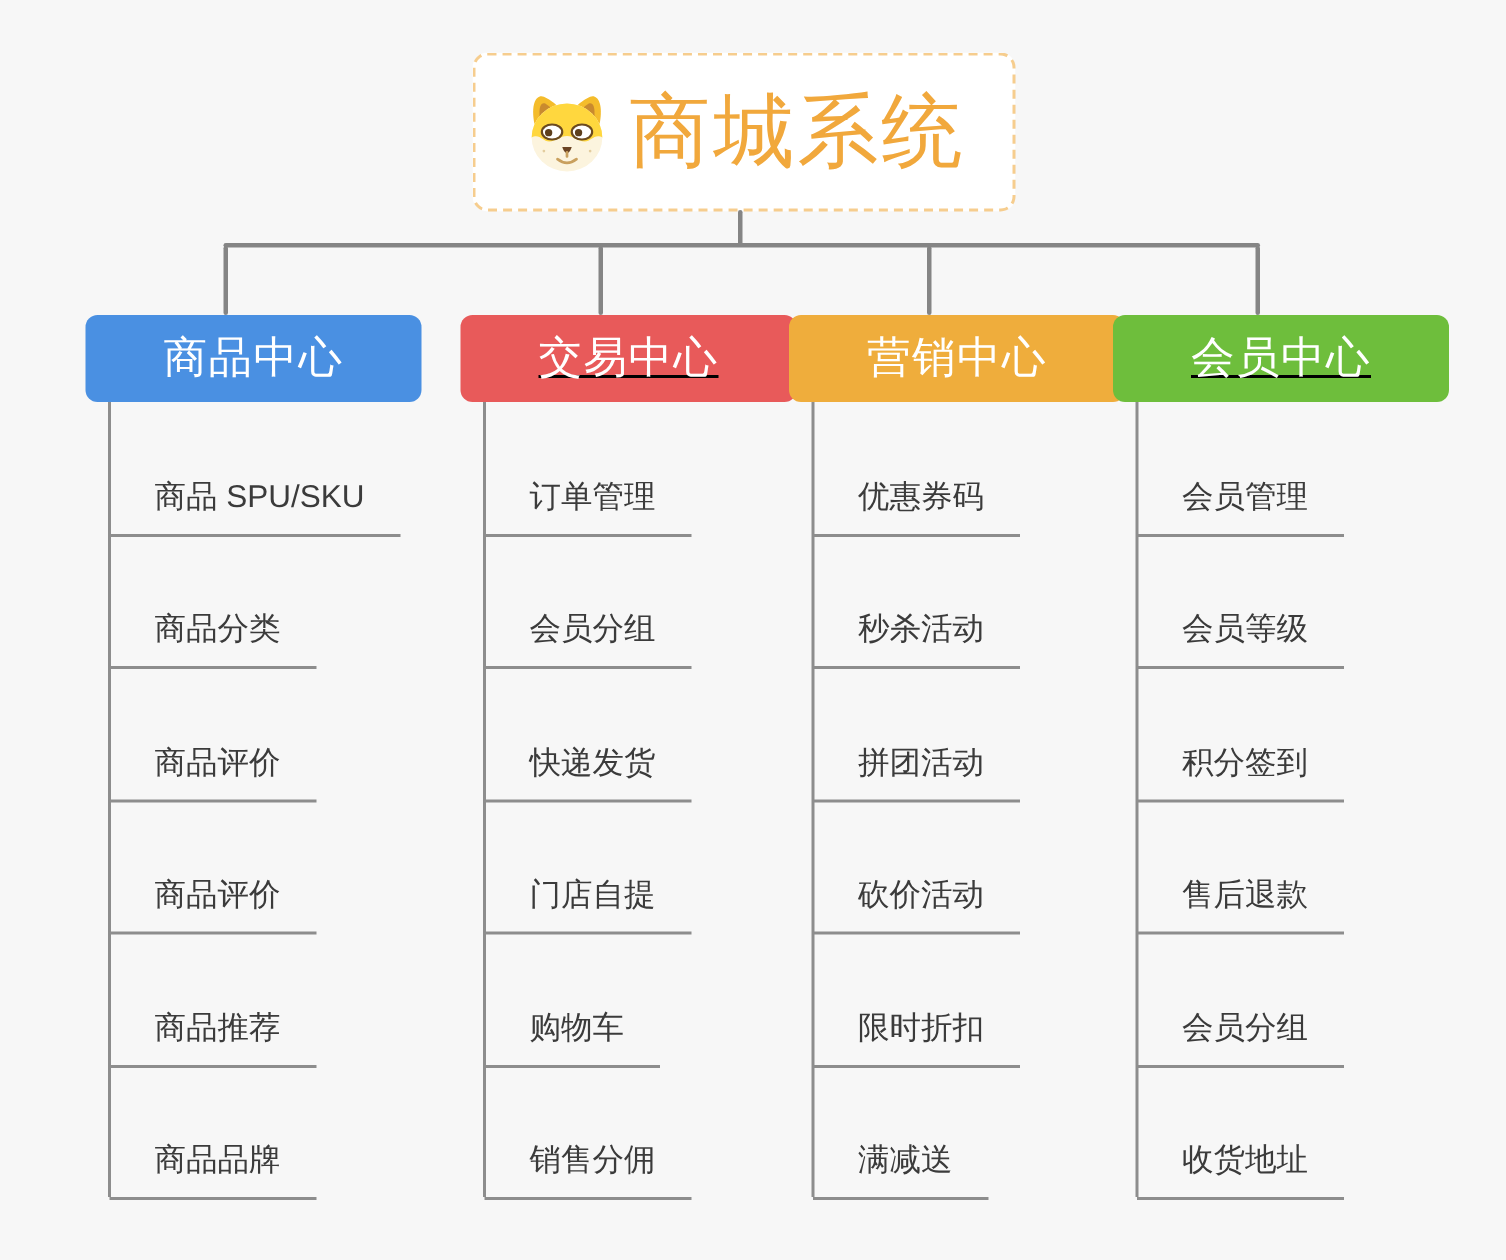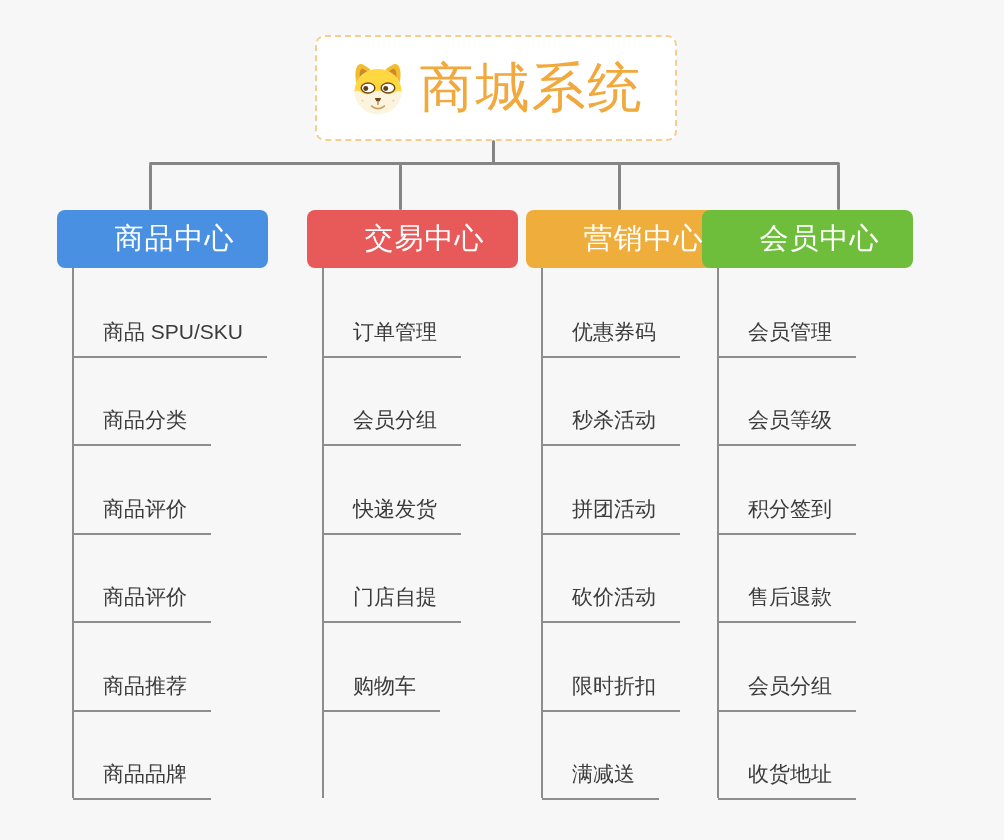--- a/index.html
+++ b/index.html
@@ -19,25 +19,25 @@
 
   
   .conn{position:absolute;background:#858585;border-radius:2px;}
   .conn-root-stub{left:492px;top:140px;width:3px;height:24px;}
   .conn-bus{left:149px;top:162px;width:691px;height:3px;}
   .conn-drop{top:164px;width:3px;height:46px;}
   .drop-1{left:149px;} .drop-2{left:399px;} .drop-3{left:618px;} .drop-4{left:837px;}
 
   
   .branch{position:absolute;top:210px;width:250px;height:600px;}
-  .branch-1{left:57px;} .branch-2{left:307px;} .branch-3{left:526px;} .branch-4{left:702px;}
+  .branch-1{left:57px;} .branch-2{left:307px;text-decoration:underline;} .branch-3{left:526px;} .branch-4{left:742px;text-decoration:underline;}
   .branch-header{
-    width:187px;height:58px;border-radius:8px;
+    width:224px;height:58px;border-radius:8px;
     display:flex;align-items:center;justify-content:center;
-    color:#ffffff;font-size:29px;letter-spacing:1px;padding-left:24px;
+    color:#ffffff;font-size:29px;letter-spacing:1px;
   }
   .branch-vline{position:absolute;left:15px;top:58px;width:2px;height:530px;background:#8d8d8d;}
   .leaf{
     position:absolute;left:16px;
     font-size:21px;line-height:34px;color:#3b3b3b;white-space:nowrap;
     padding:0 24px 7px 30px;border-bottom:2px solid #8d8d8d;
   }
   .leaf-1{top:105px;} .leaf-2{top:193px;} .leaf-3{top:282px;}
   .leaf-4{top:370px;} .leaf-5{top:459px;} .leaf-6{top:547px;}
 </style>
@@ -87,20 +87,21 @@
   </div>
 
   <div class="branch branch-2">
     <div class="branch-header" style="background-color: rgb(232, 90, 90);">交易中心</div>
     <div class="branch-vline"></div>
     <div class="leaf leaf-1">订单管理</div>
     <div class="leaf leaf-2">会员分组</div>
     <div class="leaf leaf-3">快递发货</div>
     <div class="leaf leaf-4">门店自提</div>
     <div class="leaf leaf-5">购物车</div>
+    <div class="leaf leaf-6">销售分佣</div>
   </div>
 
   <div class="branch branch-3">
     <div class="branch-header" style="background-color: rgb(239, 173, 60); text-align: right;">营销中心</div>
     <div class="branch-vline"></div>
     <div class="leaf leaf-1">优惠券码</div>
     <div class="leaf leaf-2">秒杀活动</div>
     <div class="leaf leaf-3">拼团活动</div>
     <div class="leaf leaf-4">砍价活动</div>
     <div class="leaf leaf-6">满减送</div>

